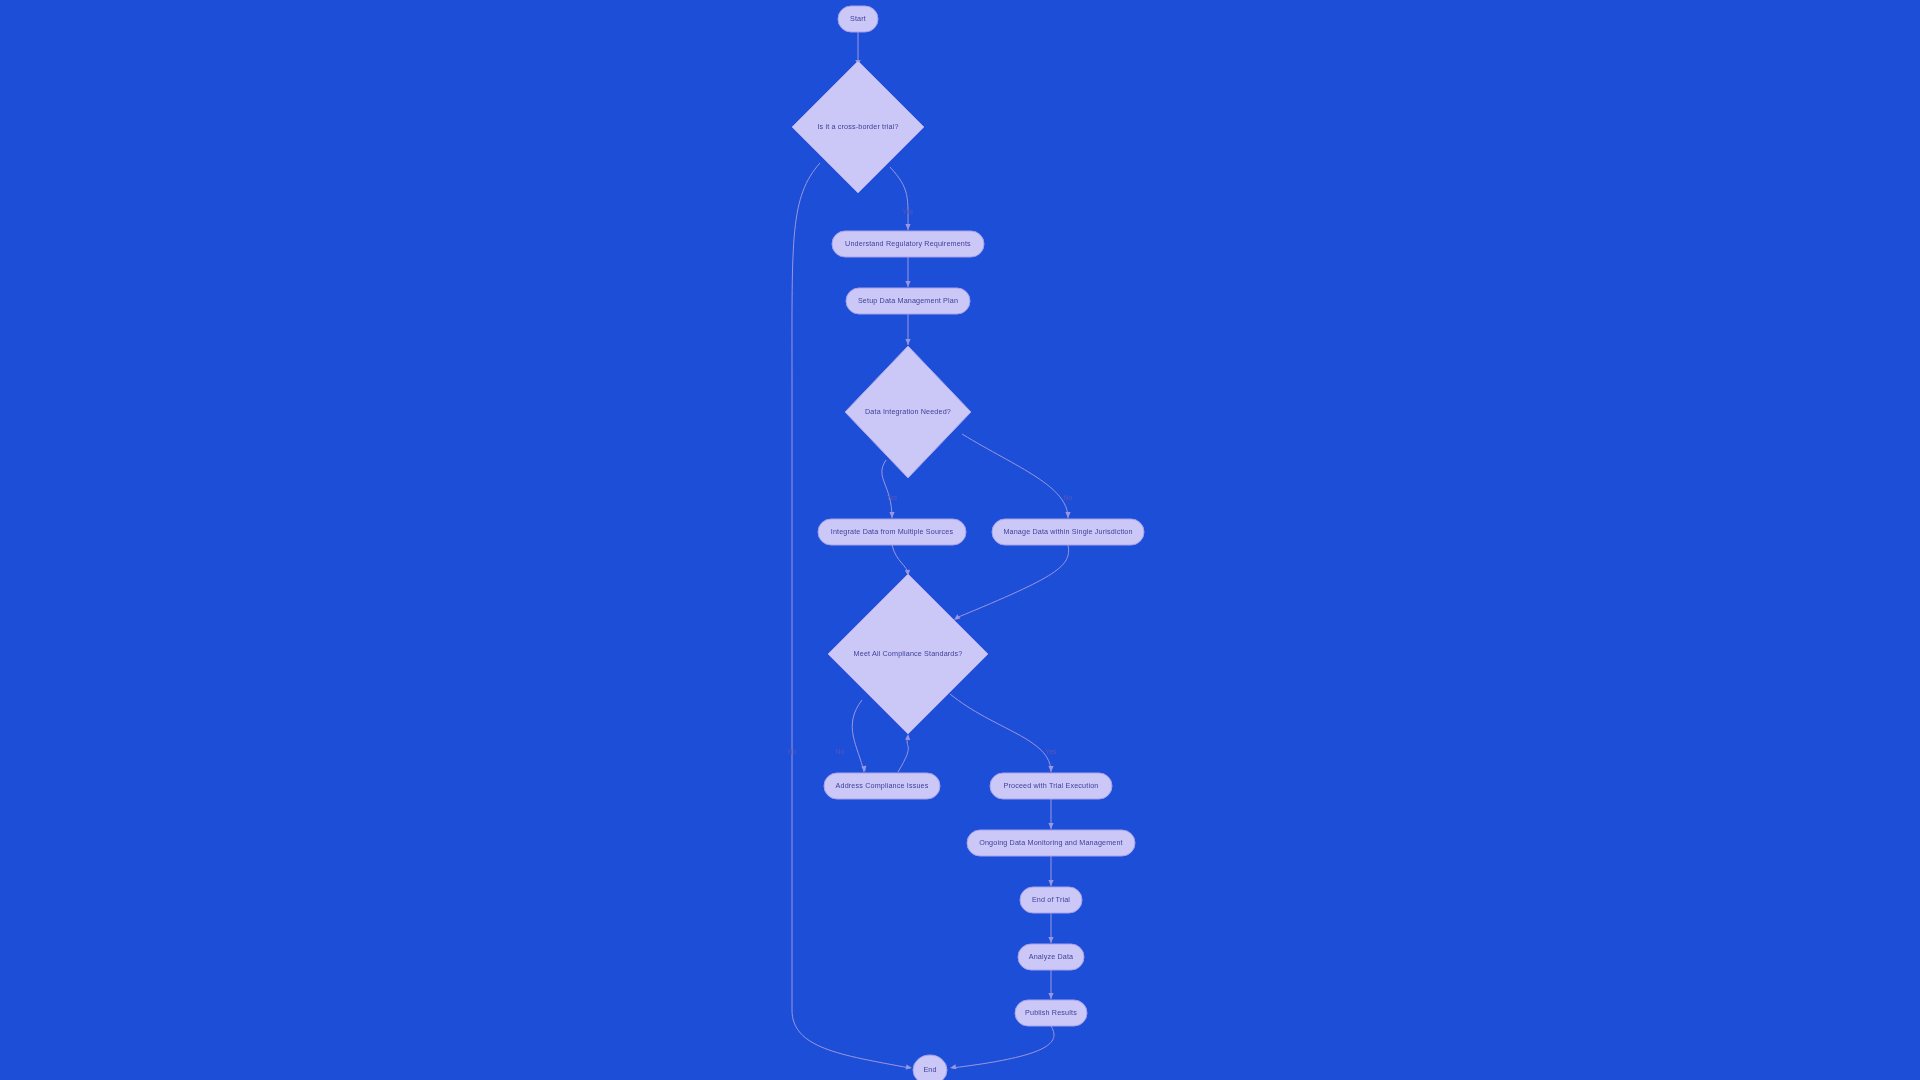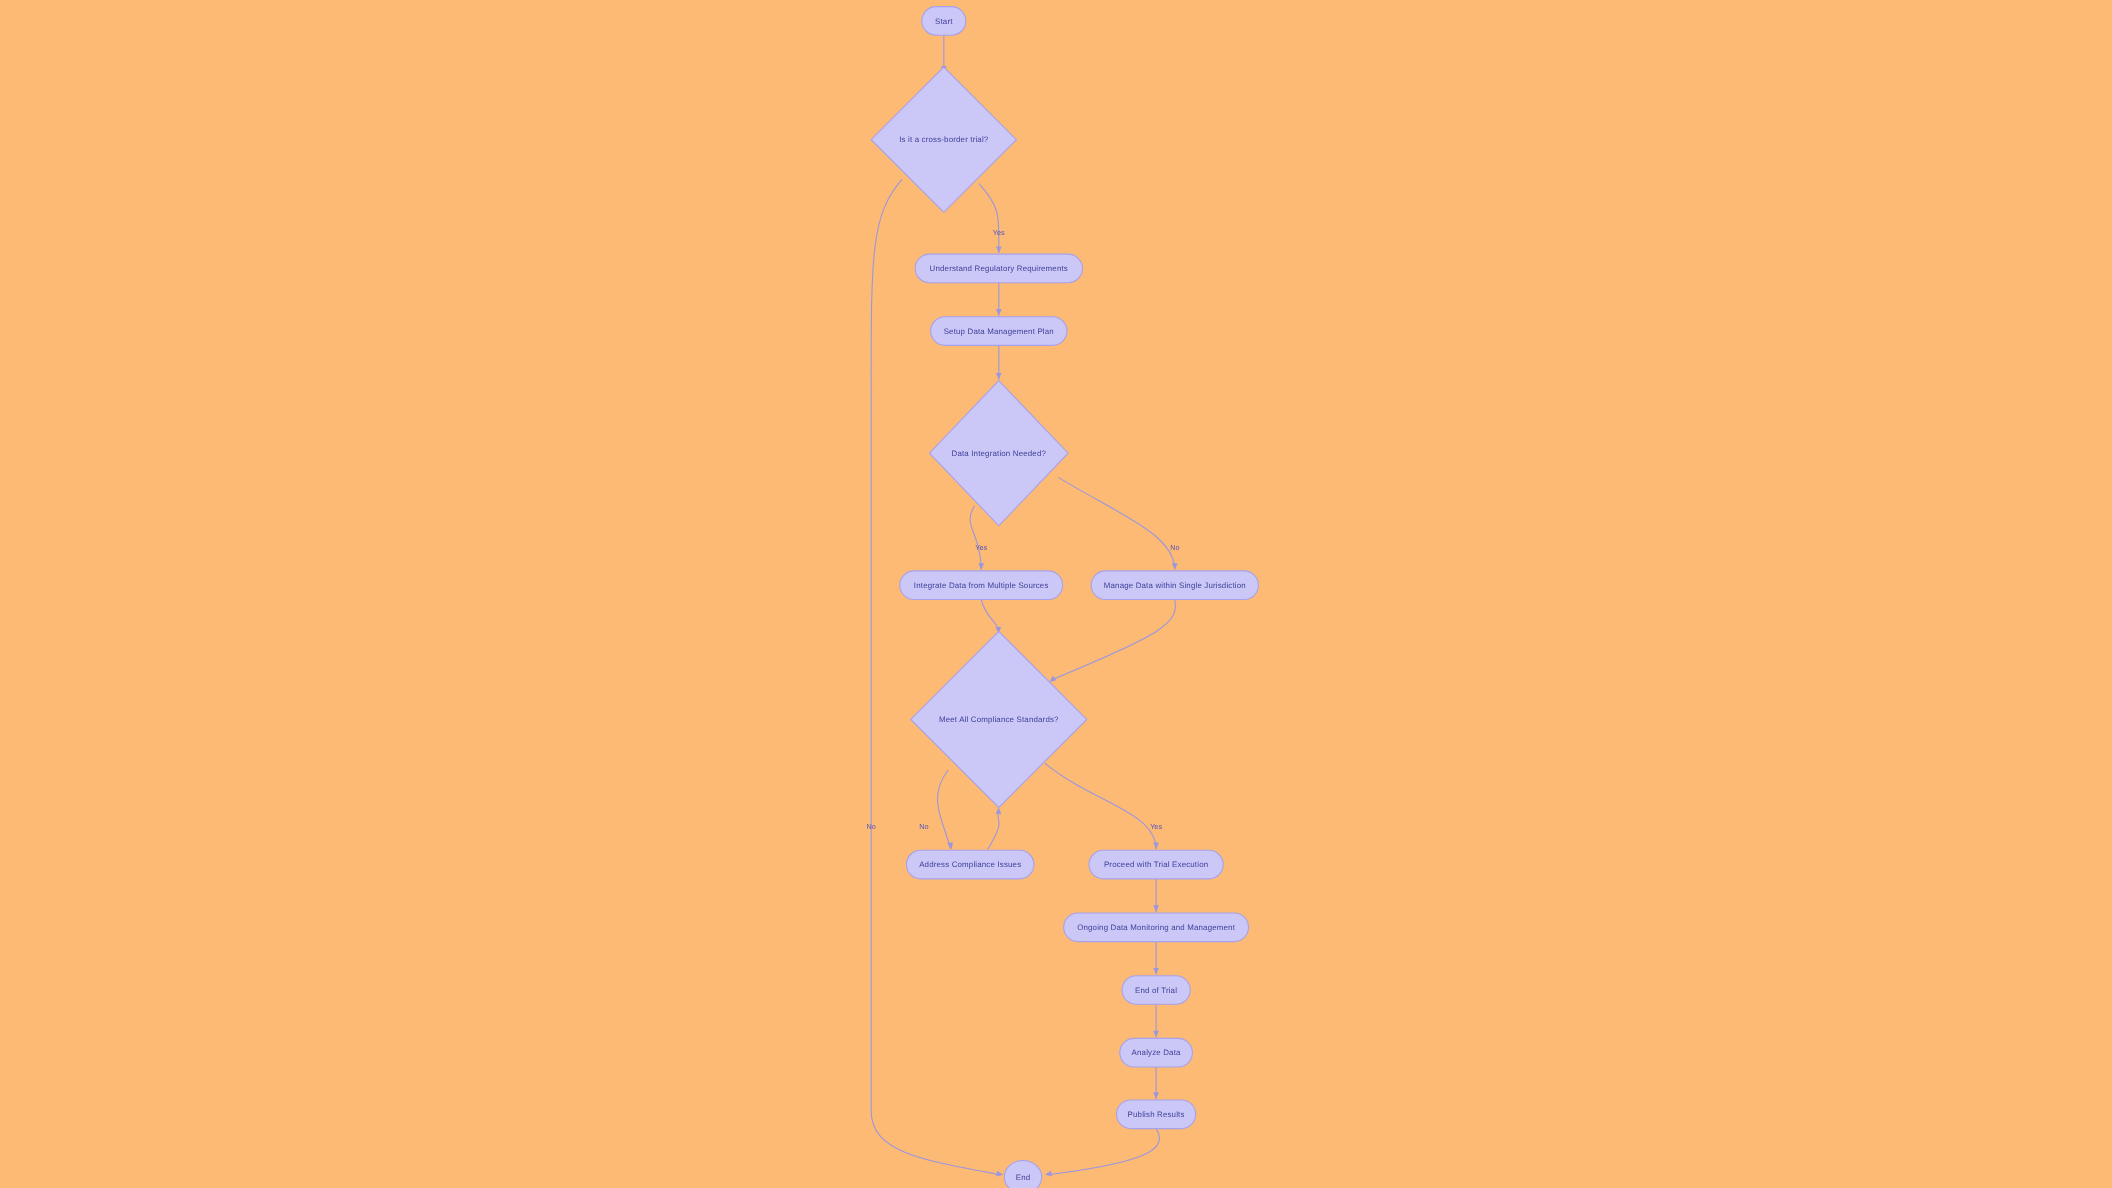--- a/index.html
+++ b/index.html
@@ -9,21 +9,21 @@
     background: #ffffff;
     width: 1920px;
     height: 1080px;
     overflow: hidden;
     font-family: "Liberation Sans", sans-serif;
   }
   #flow-root {
     position: relative;
     width: 1920px;
     height: 1080px;
-    background: #fdba74;
+    background: #1d4ed8;
   }
   svg#flow-svg {
     position: absolute;
     top: 0;
     left: 0;
     width: 1920px;
     height: 1080px;
     display: block;
   }
   .node-shape {

